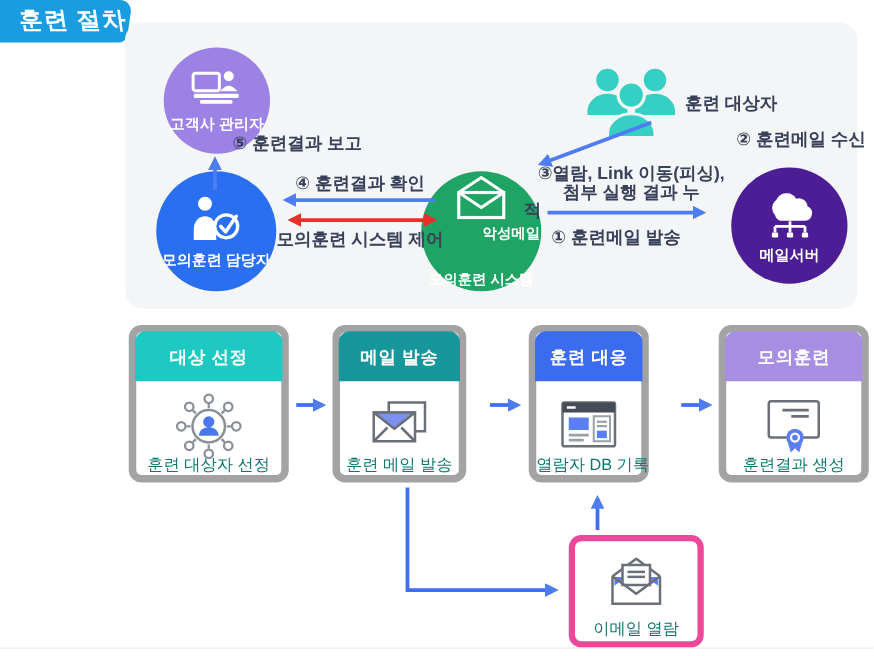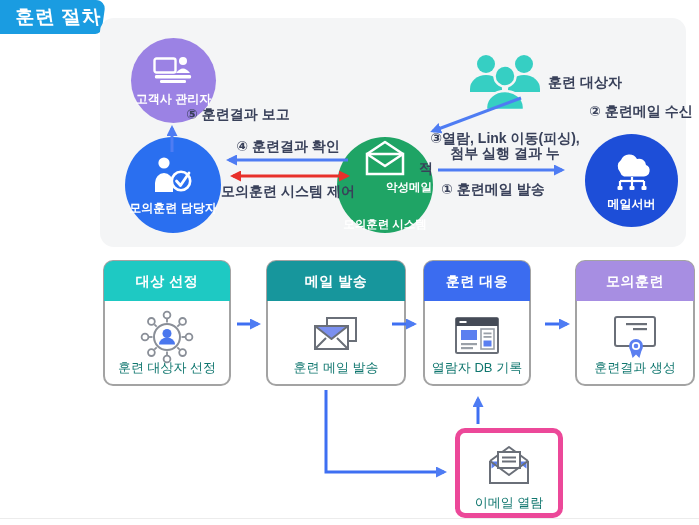--- a/index.html
+++ b/index.html
@@ -27,21 +27,21 @@
   .panel{left:100px;top:18px;width:586px;height:229px;border-radius:14px;}
 
   .node{border-radius:50%;display:flex;flex-direction:column;align-items:center;justify-content:center;}
   .node-label{color:#fff;font-weight:bold;font-size:12px;text-align:center;line-height:14px;white-space:nowrap;margin-top:24px;}
   .node-label.sm{font-size:11.5px;line-height:13.5px;}
 
   .step{color:#39415a;font-weight:bold;font-size:14px;white-space:nowrap;}
   .step.center{text-align:center;}
 
   
-  .card{background:#fff;border:2px solid #a3a3a3;border-radius:10px;top:260px;height:126px;box-sizing:border-box;}
+  .card{background:#fff;border:6px solid #a3a3a3;border-radius:10px;top:260px;height:126px;box-sizing:border-box;}
   .card-header{height:40px;line-height:40px;border-radius:9px 9px 0 0;margin:-1px -1px 0 -1px;
     color:#fff;font-size:14px;font-weight:bold;text-align:center;letter-spacing:0.5px;}
   .card-body{position:relative;height:86px;}
   .card-icon{position:absolute;left:50%;top:8px;transform:translateX(-50%);}
   .card-caption{position:absolute;left:0;right:0;bottom:10px;text-align:center;
     color:#0f766e;font-size:13px;white-space:nowrap;}
 
   .subcard{background:#fff;border:5px solid #ec4899;border-radius:10px;
     left:455px;top:428px;width:108px;height:90px;box-sizing:border-box;}
   .subcard .card-icon{top:9px;}
@@ -84,21 +84,21 @@
 <div class="abs node" style="left: 337px; top: 137px; width: 96px; height: 96px; background: rgb(31, 164, 101);">
   <svg width="46" height="38" viewBox="0 0 46 38">
     <path d="M5,15 L23,3 L41,15" fill="none" stroke="#fff" stroke-width="2.5" stroke-linejoin="round"></path>
     <rect x="5" y="15" width="36" height="20" fill="none" stroke="#fff" stroke-width="2.5"></rect>
     <path d="M5,15 L23,27 L41,15" fill="none" stroke="#fff" stroke-width="2.5" stroke-linejoin="round"></path>
   </svg>
   <div class="node-label sm" style="margin-top:4px;margin-left:48px;">악성메일</div>
   <div class="node-label sm">모의훈련 시스템</div>
 </div>
 
-<div class="abs node" style="left: 585px; top: 134px; width: 93px; height: 93px; background: #1d4ed8;">
+<div class="abs node" style="left: 585px; top: 134px; width: 93px; height: 93px; background: #4c1d95;">
   <svg width="50" height="42" viewBox="0 0 50 42">
     <path d="M13,22 a8,8 0 0 1 1,-12 a9,9 0 0 1 16,-1 a7,7 0 0 1 9,6 a6,6 0 0 1 -2,11.5 h-20 a6.5,6.5 0 0 1 -4,-4.5 z" fill="#fff"></path>
     <line x1="25" y1="27" x2="25" y2="31" stroke="#fff" stroke-width="2.2"></line>
     <line x1="13" y1="31" x2="37" y2="31" stroke="#fff" stroke-width="2.2"></line>
     <line x1="13" y1="31" x2="13" y2="36" stroke="#fff" stroke-width="2.2"></line>
     <line x1="25" y1="31" x2="25" y2="36" stroke="#fff" stroke-width="2.2"></line>
     <line x1="37" y1="31" x2="37" y2="36" stroke="#fff" stroke-width="2.2"></line>
     <rect x="10.5" y="36" width="5" height="4" rx="1" fill="#fff"></rect>
     <rect x="22.5" y="36" width="5" height="4" rx="1" fill="#fff"></rect>
     <rect x="34.5" y="36" width="5" height="4" rx="1" fill="#fff"></rect>
@@ -154,34 +154,34 @@
         <circle cx="6" cy="28" r="3.4"></circle>
           <circle cx="12.4" cy="12.4" r="3.4"></circle>
         <circle cx="28" cy="6" r="3.4"></circle>
           <circle cx="43.6" cy="12.4" r="3.4"></circle>
       </g>
     </svg>
     <div class="card-caption">훈련 대상자 선정</div>
   </div>
 </div>
 
-<div class="abs card" style="left:266px;width:140px;">
+<div class="abs card" style="left:266px;width:107px;">
   <div class="card-header" style="background: rgb(23, 150, 156);">메일 발송</div>
   <div class="card-body">
     <svg class="card-icon" style="top:14px;" width="52" height="44" viewBox="0 0 52 44">
       <rect x="17" y="3" width="29" height="23" fill="#fff" stroke="#6a6f78" stroke-width="2"></rect>
       <rect x="5" y="11" width="33" height="23" fill="#fff" stroke="#6a6f78" stroke-width="2"></rect>
       <path d="M5,11 L21.5,24 L38,11 Z" fill="#7b90f0" stroke="#6a6f78" stroke-width="2" stroke-linejoin="round"></path>
       <path d="M5,34 L16,23 M38,34 L27,23" fill="none" stroke="#6a6f78" stroke-width="2"></path>
     </svg>
     <div class="card-caption">훈련 메일 발송</div>
   </div>
 </div>
 
-<div class="abs card" style="left:423px;width:108px;">
+<div class="abs card" style="left:423px;width:96px;">
   <div class="card-header" style="background: rgb(59, 108, 240);">훈련 대응</div>
   <div class="card-body">
     <svg class="card-icon" style="top:13px;" width="52" height="44" viewBox="0 0 52 44">
       <rect x="5" y="4" width="42" height="35" rx="1.5" fill="#fff" stroke="#6a6f78" stroke-width="2"></rect>
       <rect x="5" y="4" width="42" height="8" fill="#454b57"></rect>
       <rect x="8.5" y="7" width="7" height="2" fill="#fff"></rect>
       <rect x="10" y="16" width="16" height="10" fill="#5b7ff0"></rect>
       <rect x="10" y="29" width="16" height="2.2" fill="#9aa0a8"></rect>
       <rect x="10" y="33" width="12" height="2.2" fill="#9aa0a8"></rect>
       <rect x="30" y="15" width="13" height="20" fill="#fff" stroke="#9aa0a8" stroke-width="1.6"></rect>

